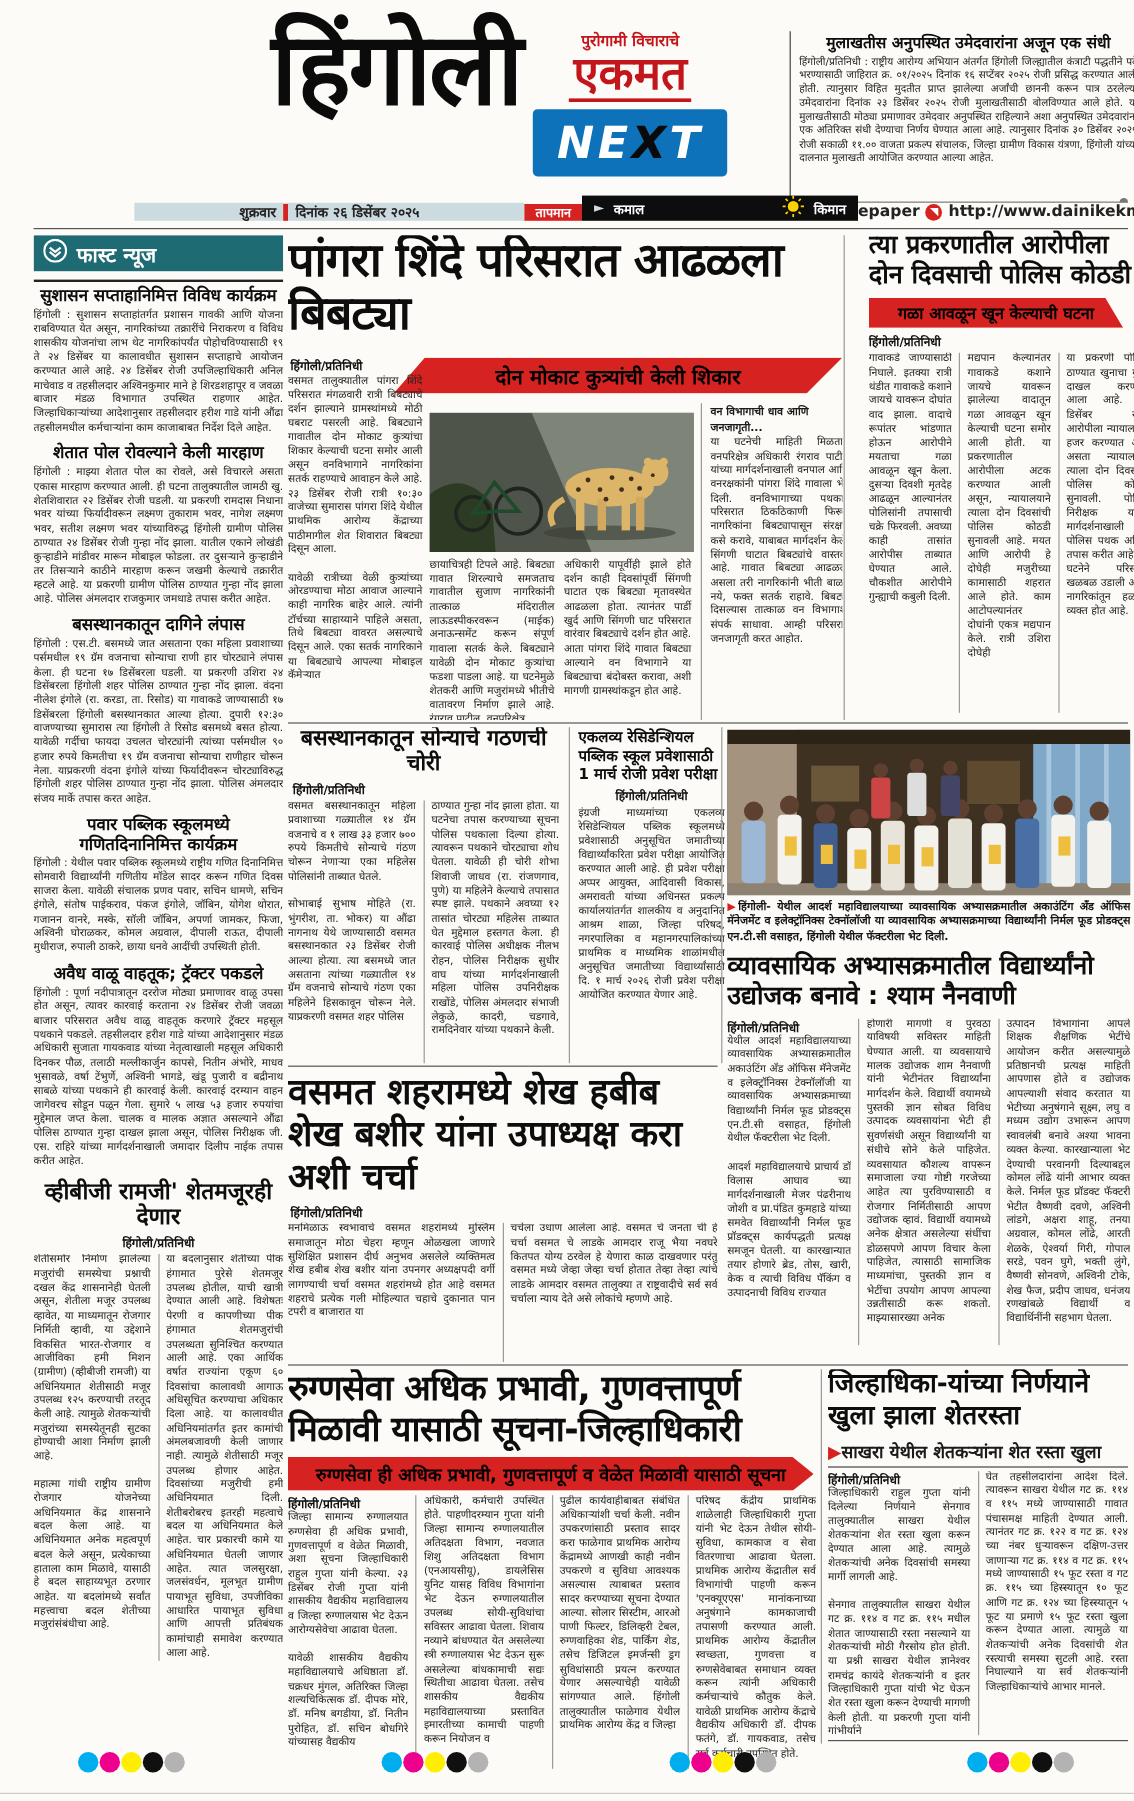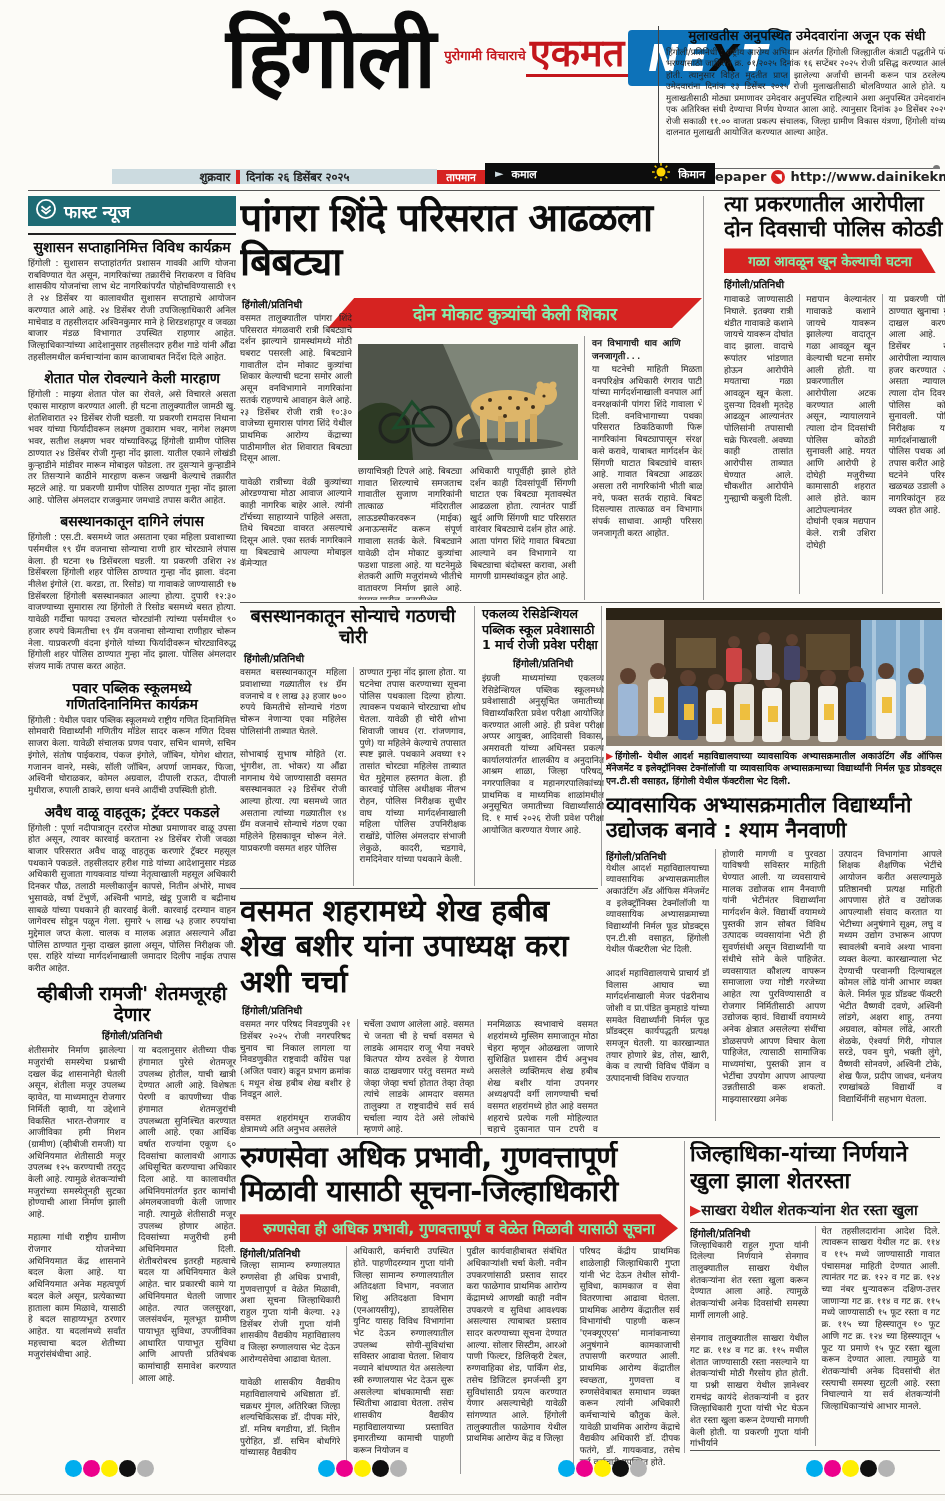--- a/index.html
+++ b/index.html
@@ -6,21 +6,21 @@
   .page{position:relative;width:945px;height:1501px;margin:0 auto;background:#fcfbf7;
         font-family:"DejaVu Sans",sans-serif;color:#1a1a1a;overflow:hidden;}
   .abs{position:absolute;}
   .just{text-align:justify;}
   .body-txt{font-size:8.8px;line-height:1.33;white-space:pre-line;color:#222;}
   .byline{font-weight:bold;font-size:10px;color:#111;}
   .cols{display:flex;}
   .cols .col{flex:1;min-width:0;overflow:hidden;}
   .cols .col + .col{border-left:1px solid #9a9a9a;padding-left:6px;margin-left:6px;}
   .hl{font-weight:bold;color:#0d0d0d;}
-  .ribbon{background:#d62321;color:#86efac;font-weight:bold;display:flex;align-items:center;justify-content:center;}
+  .ribbon{background:#d62321;color:#000000;font-weight:bold;display:flex;align-items:center;justify-content:center;}
   .hrule{background:#555;height:1px;}
   .vrule{background:#9a9a9a;width:1px;}
   .dot{display:inline-block;width:17px;height:17px;border-radius:50%;margin-right:1px;vertical-align:middle;}
   .dc{background:#00adee}.dm{background:#ec008c}.dy{background:#ffee00}.dk{background:#101010}.dg{background:#b3b3b3}
   .masthead-title{font-size:84px;font-weight:bold;letter-spacing:-2px;line-height:1.05;color:#0b0b0b;}
   .ekmat{color:#c3161c;font-weight:bold;}
   .next-logo{background:#0d72b9;color:#fff;font-weight:bold;font-style:italic;
              font-size:37px;letter-spacing:3px;display:flex;align-items:center;justify-content:center;
              border-radius:4px;}
   .next-logo .x{color:#0a0a0a;}
@@ -29,21 +29,21 @@
   .caption{font-size:9.2px;font-weight:bold;line-height:1.35;color:#151515;}
   .photo{background:#555;overflow:hidden;}
 </style>
 </head>
 <body>
 
 <div class="page">
 
   <div class="abs" style="left:226px;top:14px;display:flex;align-items:flex-start;gap:10px;">
     <div class="masthead-title">हिंगोली</div>
-    <div style="display:flex;flex-direction:row;align-items:center;margin-top:10px;text-align:right;">
+    <div style="display:flex;flex-direction:column;align-items:center;margin-top:10px;text-align:right;">
       <div class="ekmat" style="font-size:13px;">पुरोगामी विचाराचे</div>
       <div class="ekmat" style="font-size:38px;line-height:1;border-bottom:3px solid #c3161c;padding:0 4px 2px;">एकमत</div>
       <div class="next-logo" style="width:162px;height:56px;margin-top:6px;">
         <span>NE</span>
           <span class="x">X</span>
           <span>T</span>
       </div>
     </div>
   </div>
 
@@ -172,21 +172,21 @@
         </g>
       </svg>
     </div>
 
     <div class="abs body-txt just" style="left:0;top:117px;width:112px;height:287px;">वसमत तालुक्यातील पांगरा शिंदे परिसरात मंगळवारी रात्री बिबट्याचे दर्शन झाल्याने ग्रामस्थांमध्ये मोठी घबराट पसरली आहे. बिबट्याने गावातील दोन मोकाट कुत्र्यांचा शिकार केल्याची घटना समोर आली असून वनविभागाने नागरिकांना सतर्क राहण्याचे आवाहन केले आहे. २३ डिसेंबर रोजी रात्री १०:३० वाजेच्या सुमारास पांगरा शिंदे येथील प्राथमिक आरोग्य केंद्राच्या पाठीमागील शेत शिवारात बिबट्या दिसून आला.
 
 यावेळी रात्रीच्या वेळी कुत्र्यांच्या ओरडण्याचा मोठा आवाज आल्याने काही नागरिक बाहेर आले. त्यांनी टॉर्चच्या साहाय्याने पाहिले असता, तिथे बिबट्या वावरत असल्याचे दिसून आले. एका सतर्क नागरिकाने या बिबट्याचे आपल्या मोबाइल कॅमेऱ्यात</div>
     <div class="abs body-txt just" style="left:118px;top:270px;width:104px;height:134px;">छायाचित्रही टिपले आहे. बिबट्या गावात शिरल्याचे समजताच गावातील सुजाण नागरिकांनी तात्काळ मंदिरातील लाऊडस्पीकरवरून (माईक) अनाऊन्समेंट करून संपूर्ण गावाला सतर्क केले. बिबट्याने यावेळी दोन मोकाट कुत्र्यांचा फडशा पाडला आहे. या घटनेमुळे शेतकरी आणि मजुरांमध्ये भीतीचे वातावरण निर्माण झाले आहे. रंगराव पाटील, वनपरिक्षेत्र</div>
     <div class="abs body-txt just" style="left:230px;top:270px;width:106px;height:134px;">अधिकारी यापूर्वीही झाले होते दर्शन काही दिवसांपूर्वी सिंगणी घाटात एक बिबट्या मृतावस्थेत आढळला होता. त्यानंतर पार्डी खुर्द आणि सिंगणी घाट परिसरात वारंवार बिबट्याचे दर्शन होत आहे. आता पांगरा शिंदे गावात बिबट्या आल्याने वन विभागाने या बिबट्याचा बंदोबस्त करावा, अशी मागणी ग्रामस्थांकडून होत आहे.</div>
     <div class="abs" style="left:344px;top:140px;width:116px;height:264px;border-left:1px solid #9a9a9a;padding-left:7px;overflow:hidden;">
-      <div style="font-size:9px;font-weight:bold;margin-bottom:2px;font-family:Liberation Mono, monospace;">वन विभागाची धाव आणि जनजागृती...</div>
+      <div style="font-size:9px;font-weight:bold;margin-bottom:2px;">वन विभागाची धाव आणि जनजागृती...</div>
       <div class="body-txt just">या घटनेची माहिती मिळताच वनपरिक्षेत्र अधिकारी रंगराव पाटील यांच्या मार्गदर्शनाखाली वनपाल आणि वनरक्षकांनी पांगरा शिंदे गावाला भेट दिली. वनविभागाच्या पथकाने परिसरात ठिकठिकाणी फिरून नागरिकांना बिबट्यापासून संरक्षण कसे करावे, याबाबत मार्गदर्शन केले. सिंगणी घाटात बिबट्यांचे वास्तव्य आहे. गावात बिबट्या आढळला असला तरी नागरिकांनी भीती बाळगू नये, फक्त सतर्क राहावे. बिबट्या दिसल्यास तात्काळ वन विभागाशी संपर्क साधावा. आम्ही परिसरात जनजागृती करत आहोत.</div>
     </div>
   </div>
 
   <div class="abs" style="left:724px;top:192px;width:234px;height:408px;overflow:hidden;">
     <div class="hl" style="font-size:21px;line-height:1.2;">त्या प्रकरणातील आरोपीला दोन दिवसाची पोलिस कोठडी</div>
     <div class="ribbon" style="width:212px;height:25px;font-size:13.5px;margin:6px 0 4px 0;clip-path:polygon(0 0,93% 0,100% 100%,0 100%);">गळा आवळून खून केल्याची घटना</div>
     <div class="byline">हिंगोली/प्रतिनिधी</div>
     <div class="cols" style="margin-top:3px;height:300px;">
       <div class="col body-txt just">गावाकडे जाण्यासाठी निघाले. इतक्या रात्री थंडीत गावाकडे कशाने जायचे यावरून दोघांत वाद झाला. वादाचे रूपांतर भांडणात होऊन आरोपीने मयताचा गळा आवळून खून केला. दुसऱ्या दिवशी मृतदेह आढळून आल्यानंतर पोलिसांनी तपासाची चक्रे फिरवली. अवघ्या काही तासांत आरोपीस ताब्यात घेण्यात आले. चौकशीत आरोपीने गुन्ह्याची कबुली दिली.</div>
@@ -311,25 +311,22 @@
       </div>
       <div class="col body-txt just">होणारी मागणी व पुरवठा याविषयी सविस्तर माहिती घेण्यात आली. या व्यवसायाचे मालक उद्योजक शाम नैनवाणी यांनी भेटीनंतर विद्यार्थ्यांना मार्गदर्शन केले. विद्यार्थी वयामध्ये पुस्तकी ज्ञान सोबत विविध उत्पादक व्यवसायांना भेटी ही सुवर्णसंधी असून विद्यार्थ्यांनी या संधीचे सोने केले पाहिजेत. व्यवसायात कौशल्य वापरून समाजाला ज्या गोष्टी गरजेच्या आहेत त्या पुरविण्यासाठी व रोजगार निर्मितीसाठी आपण उद्योजक व्हावं. विद्यार्थी वयामध्ये अनेक क्षेत्रात असलेल्या संधींचा डोळसपणे आपण विचार केला पाहिजेत, त्यासाठी सामाजिक माध्यमांचा, पुस्तकी ज्ञान व भेटींचा उपयोग आपण आपल्या उन्नतीसाठी करू शकतो. माझ्यासारख्या अनेक</div>
       <div class="col body-txt just">उत्पादन विभागांना आपले शिक्षक शैक्षणिक भेटींचे आयोजन करीत असल्यामुळे प्रतिष्ठानची प्रत्यक्ष माहिती आपणास होते व उद्योजक आपल्याशी संवाद करतात या भेटीच्या अनुषंगाने सूक्ष्म, लघु व मध्यम उद्योग उभारून आपण स्वावलंबी बनावे अश्या भावना व्यक्त केल्या. कारखान्याला भेट देण्याची परवानगी दिल्याबद्दल कोमल लोंढे यांनी आभार व्यक्त केले. निर्मल फूड प्रॉडक्ट फॅक्टरी भेटीत वैष्णवी दवणे, अश्विनी लांडगे, अक्षरा शाहू, तनया अग्रवाल, कोमल लोंढे, आरती शेळके, ऐश्वर्या गिरी, गोपाल सरडे, पवन घुगे, भक्ती लुंगे, वैष्णवी सोनवणे, अश्विनी टोके, शेख फैज, प्रदीप जाधव, धनंजय रणखांबळे विद्यार्थी व विद्यार्थिनींनी सहभाग घेतला.</div>
     </div>
   </div>
 
   <div class="abs" style="left:240px;top:893px;width:358px;height:242px;overflow:hidden;">
     <div class="hl" style="font-size:30px;line-height:1.18;">वसमत शहरामध्ये शेख हबीब शेख बशीर यांना उपाध्यक्ष करा अशी चर्चा</div>
     <div class="byline" style="margin:4px 0 2px 2px;">हिंगोली/प्रतिनिधी</div>
     <div class="cols" style="height:165px;">
-      <div class="col body-txt just">वसमत नगर परिषद निवडणुकी २१ डिसेंबर २०२५ रोजी नगरपरिषद चुनाव चा निकाल लागला या निवडणुकीत राष्ट्रवादी काँग्रेस पक्ष (अजित पवार) कडून प्रभाग क्रमांक ६ मधून शेख हबीब शेख बशीर हे निवडून आले.
-
-वसमत शहरांमधून राजकीय क्षेत्रामध्ये अति अनुभव असलेले</div>
+      <div class="col body-txt just">मनमिळाऊ स्वभावाचे वसमत शहरांमध्ये मुस्लिम समाजातून मोठा चेहरा म्हणून ओळखला जाणारे सुशिक्षित प्रशासन दीर्घ अनुभव असलेले व्यक्तिमत्व शेख हबीब शेख बशीर यांना उपनगर अध्यक्षपदी वर्गी लागण्याची चर्चा वसमत शहरांमध्ये होत आहे वसमत शहराचे प्रत्येक गली मोहिल्यात चहाचे दुकानात पान टपरी व बाजारात या</div>
       <div class="col body-txt just">चर्चेला उधाण आलेला आहे. वसमत चे जनता ची हे चर्चा वसमत चे लाडके आमदार राजू भैया नवघरे कितपत योग्य ठरवेल हे येणारा काळ दाखवणार परंतु वसमत मध्ये जेव्हा जेव्हा चर्चा होतात तेव्हा तेव्हा त्यांचे लाडके आमदार वसमत तालुक्या त राष्ट्रवादीचे सर्व सर्व चर्चाला न्याय देते असे लोकांचे म्हणणे आहे.</div>
-      <div class="col body-txt just">मनमिळाऊ स्वभावाचे वसमत शहरांमध्ये मुस्लिम समाजातून मोठा चेहरा म्हणून ओळखला जाणारे सुशिक्षित प्रशासन दीर्घ अनुभव असलेले व्यक्तिमत्व शेख हबीब शेख बशीर यांना उपनगर अध्यक्षपदी वर्गी लागण्याची चर्चा वसमत शहरांमध्ये होत आहे वसमत शहराचे प्रत्येक गली मोहिल्यात चहाचे दुकानात पान टपरी व बाजारात या</div>
     </div>
   </div>
 
   <div class="abs hrule" style="left:240px;top:1137px;width:700px;"></div>
 
   <div class="abs" style="left:240px;top:1141px;width:440px;height:340px;overflow:hidden;">
     <div class="hl" style="font-size:29px;line-height:1.16;letter-spacing:-0.5px;">रुग्णसेवा अधिक प्रभावी, गुणवत्तापूर्ण मिळावी यासाठी सूचना-जिल्हाधिकारी</div>
     <div class="ribbon" style="width:438px;height:28px;font-size:15px;margin:6px 0 4px 0;clip-path:polygon(0 0,96% 0,100% 50%,96% 100%,0 100%);">रुग्णसेवा ही अधिक प्रभावी, गुणवत्तापूर्ण व वेळेत मिळावी यासाठी सूचना</div>
     <div class="cols" style="height:228px;">
       <div class="col">

